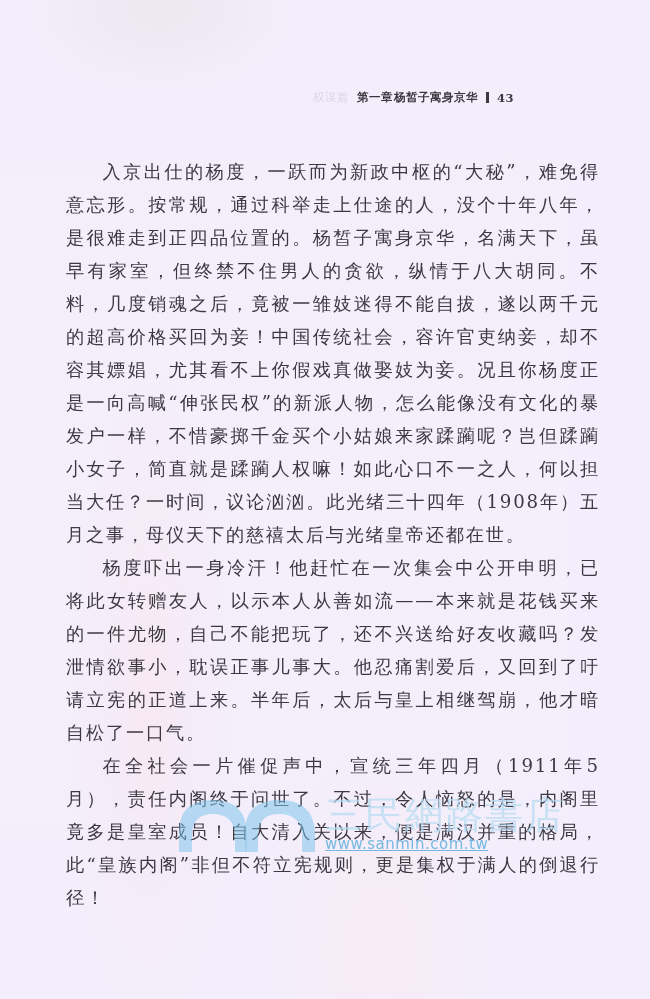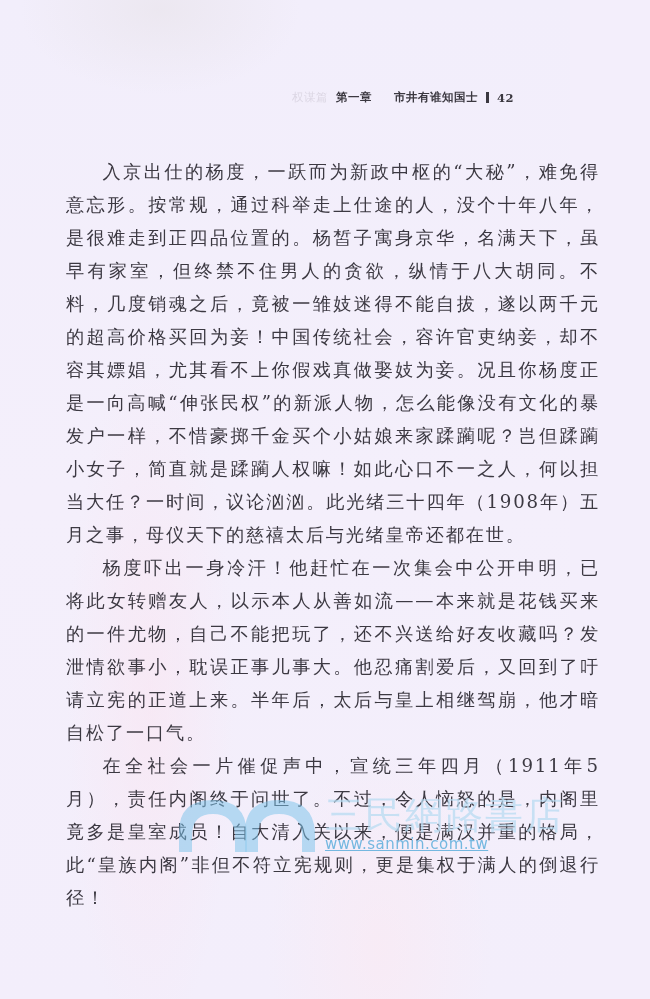--- a/index.html
+++ b/index.html
@@ -33,21 +33,21 @@
       font-size: 11.5px;
       color: #3b3840;
       font-weight: bold;
       letter-spacing: 0.5px;
     }
     .running-head .ghost {
       color: #dcd7e4;
       margin-right: 8px;
       font-weight: normal;
     }
-    .running-head .chapter { margin-right: 22px; }
+    .running-head .chapter { margin-right: 1px; }
     .running-head .bar {
       display: inline-block;
       width: 3px;
       height: 11px;
       background: #3b3840;
       margin: 0 8px 0 8px;
     }
     .body-text {
       position: absolute;
       left: 66px;
@@ -102,23 +102,23 @@
     }
   </style>
 </head>
 <body>
 
 <div class="page">
 
   <div class="running-head">
     <span class="ghost">权谋篇</span>
     <span class="chapter">第一章</span>
-    <span class="chapter-title">市井有谁知国士</span>
+    <span class="chapter-title">杨皙子寓身京华</span>
     <span class="bar"></span>
-    <span class="page-number">42</span>
+    <span class="page-number">43</span>
   </div>
 
   <div class="body-text">
     <p>入京出仕的杨度，一跃而为新政中枢的“大秘”，难免得意忘形。按常规，通过科举走上仕途的人，没个十年八年，是很难走到正四品位置的。杨皙子寓身京华，名满天下，虽早有家室，但终禁不住男人的贪欲，纵情于八大胡同。不料，几度销魂之后，竟被一雏妓迷得不能自拔，遂以两千元的超高价格买回为妾！中国传统社会，容许官吏纳妾，却不容其嫖娼，尤其看不上你假戏真做娶妓为妾。况且你杨度正是一向高喊“伸张民权”的新派人物，怎么能像没有文化的暴发户一样，不惜豪掷千金买个小姑娘来家蹂躏呢？岂但蹂躏小女子，简直就是蹂躏人权嘛！如此心口不一之人，何以担当大任？一时间，议论汹汹。此光绪三十四年（1908年）五月之事，母仪天下的慈禧太后与光绪皇帝还都在世。</p>
     <p>杨度吓出一身冷汗！他赶忙在一次集会中公开申明，已将此女转赠友人，以示本人从善如流——本来就是花钱买来的一件尤物，自己不能把玩了，还不兴送给好友收藏吗？发泄情欲事小，耽误正事儿事大。他忍痛割爱后，又回到了吁请立宪的正道上来。半年后，太后与皇上相继驾崩，他才暗自松了一口气。</p>
     <p>在全社会一片催促声中，宣统三年四月（1911年5月），责任内阁终于问世了。不过，令人恼怒的是，内阁里竟多是皇室成员！自大清入关以来，便是满汉并重的格局，此“皇族内阁”非但不符立宪规则，更是集权于满人的倒退行径！</p>
   </div>
 
   <div class="watermark">
     <svg class="wm-logo" viewBox="0 0 150 62">

